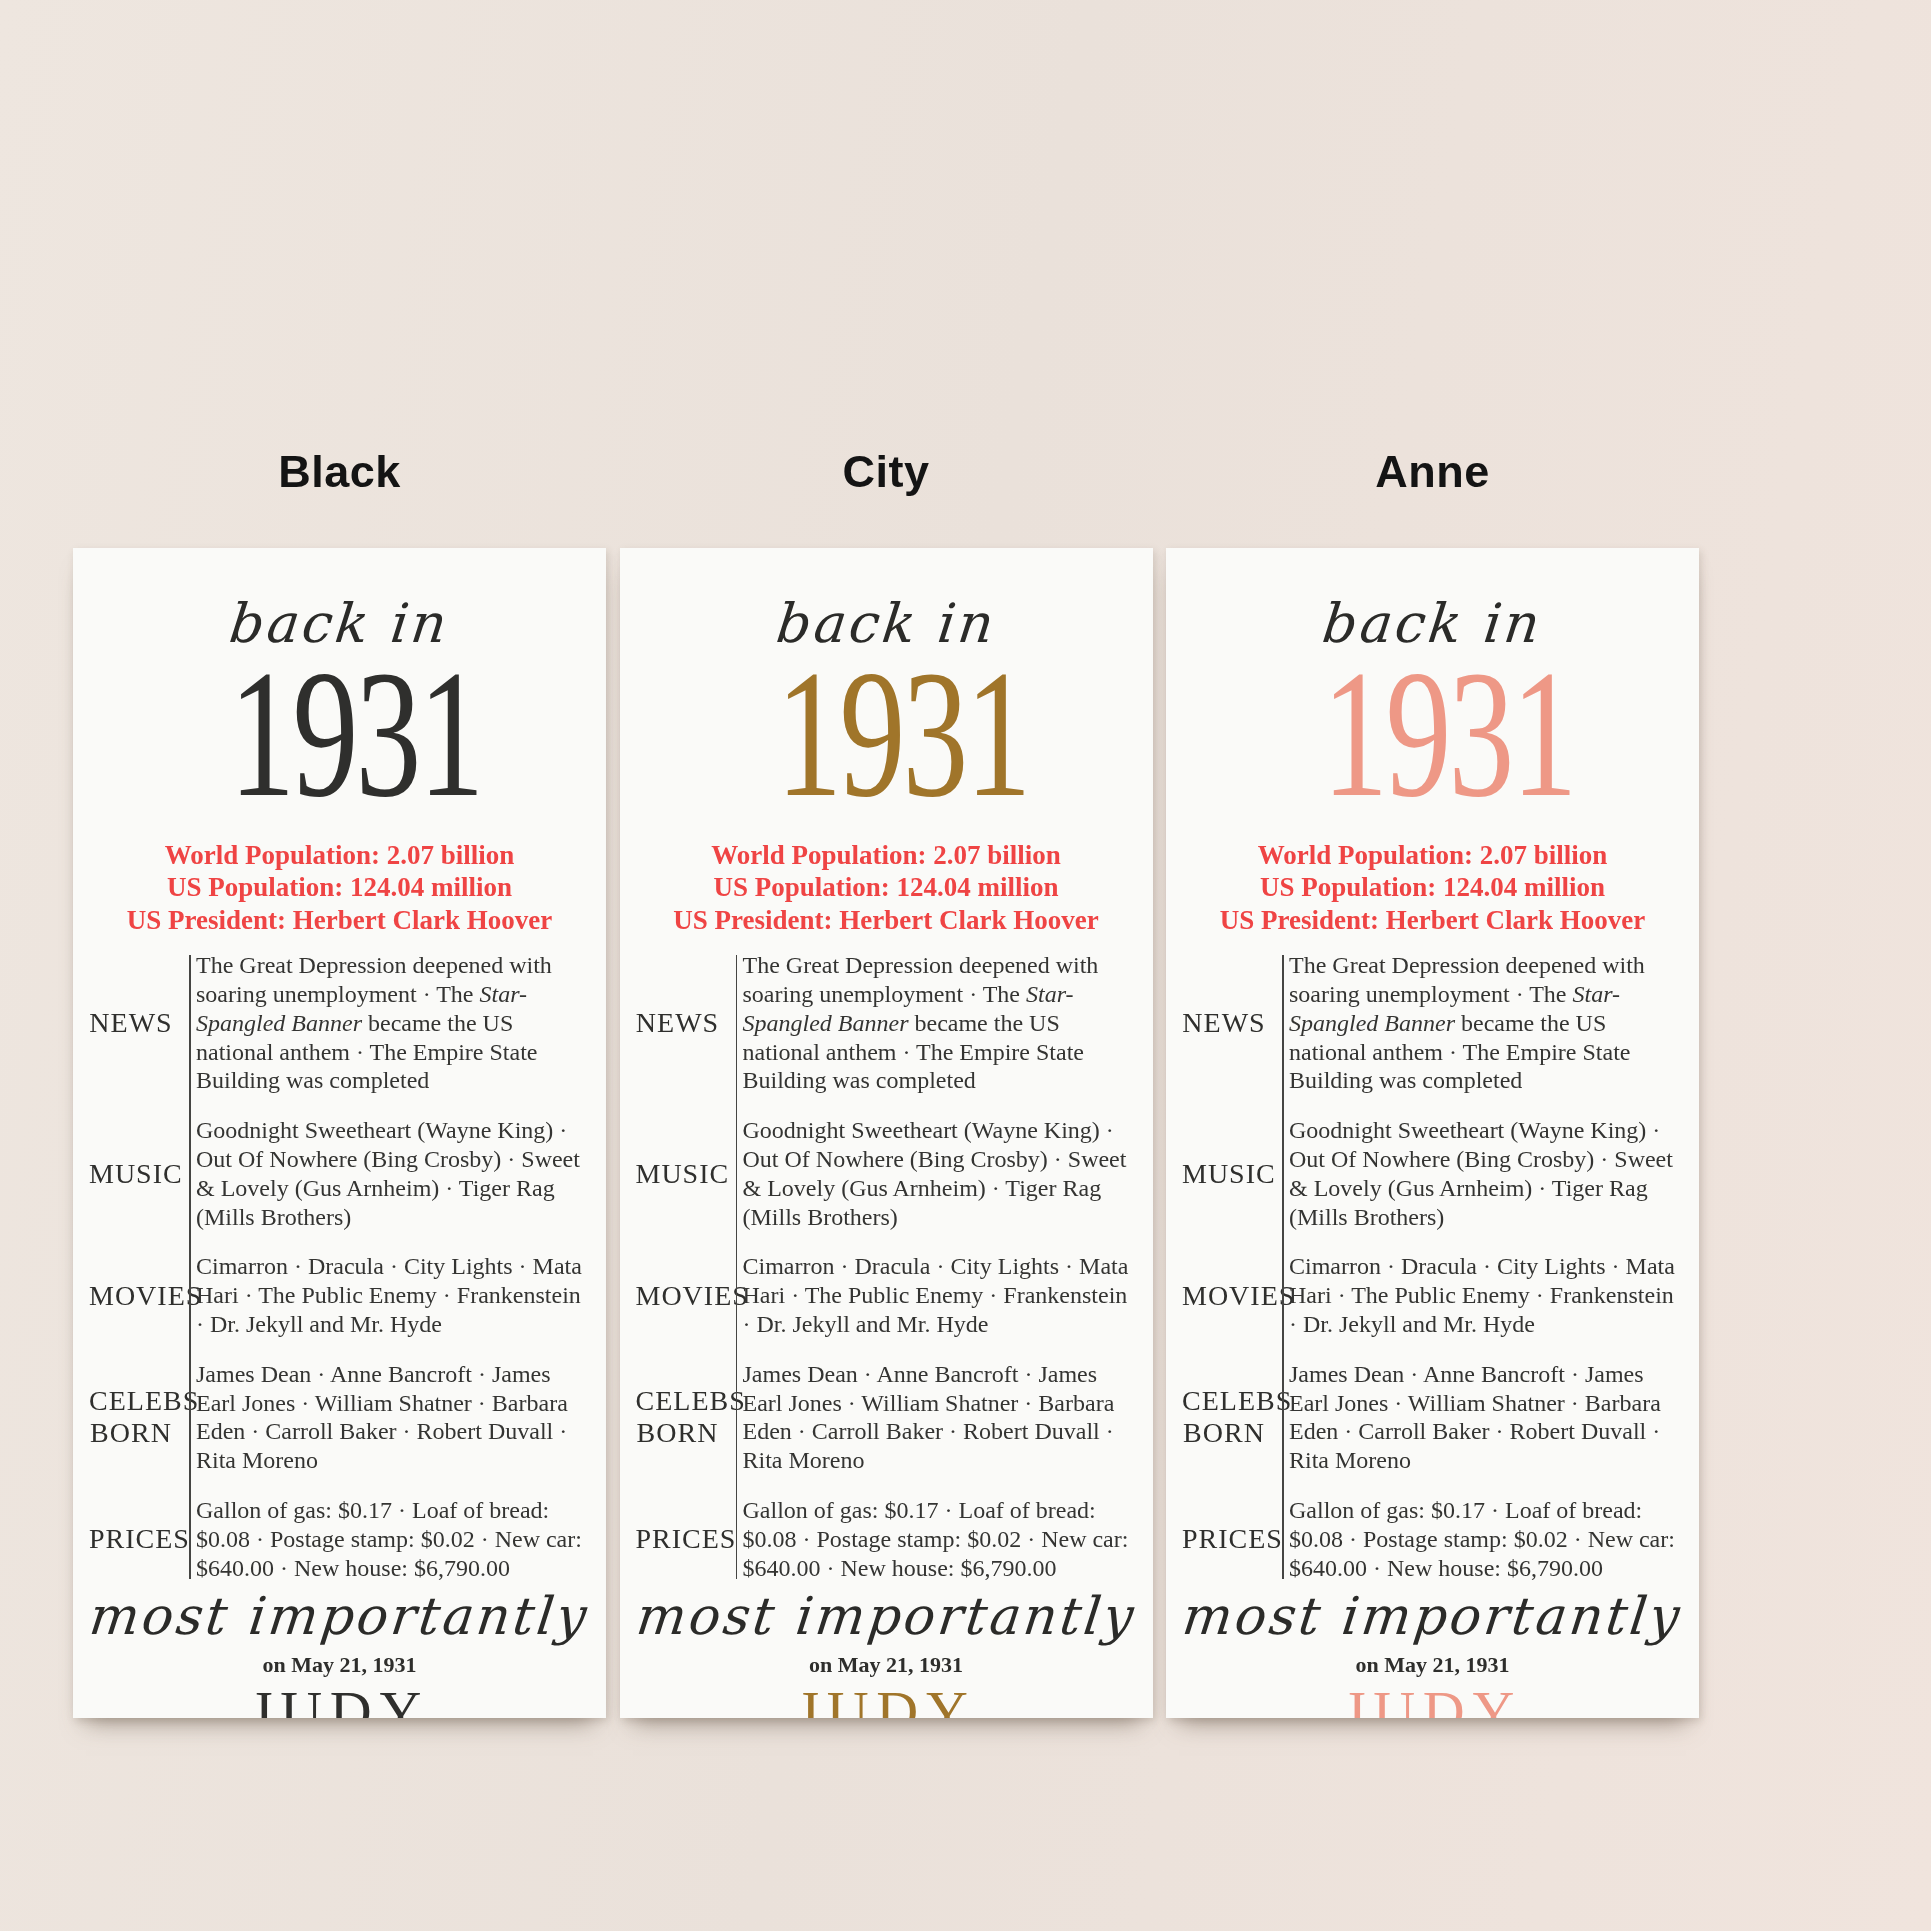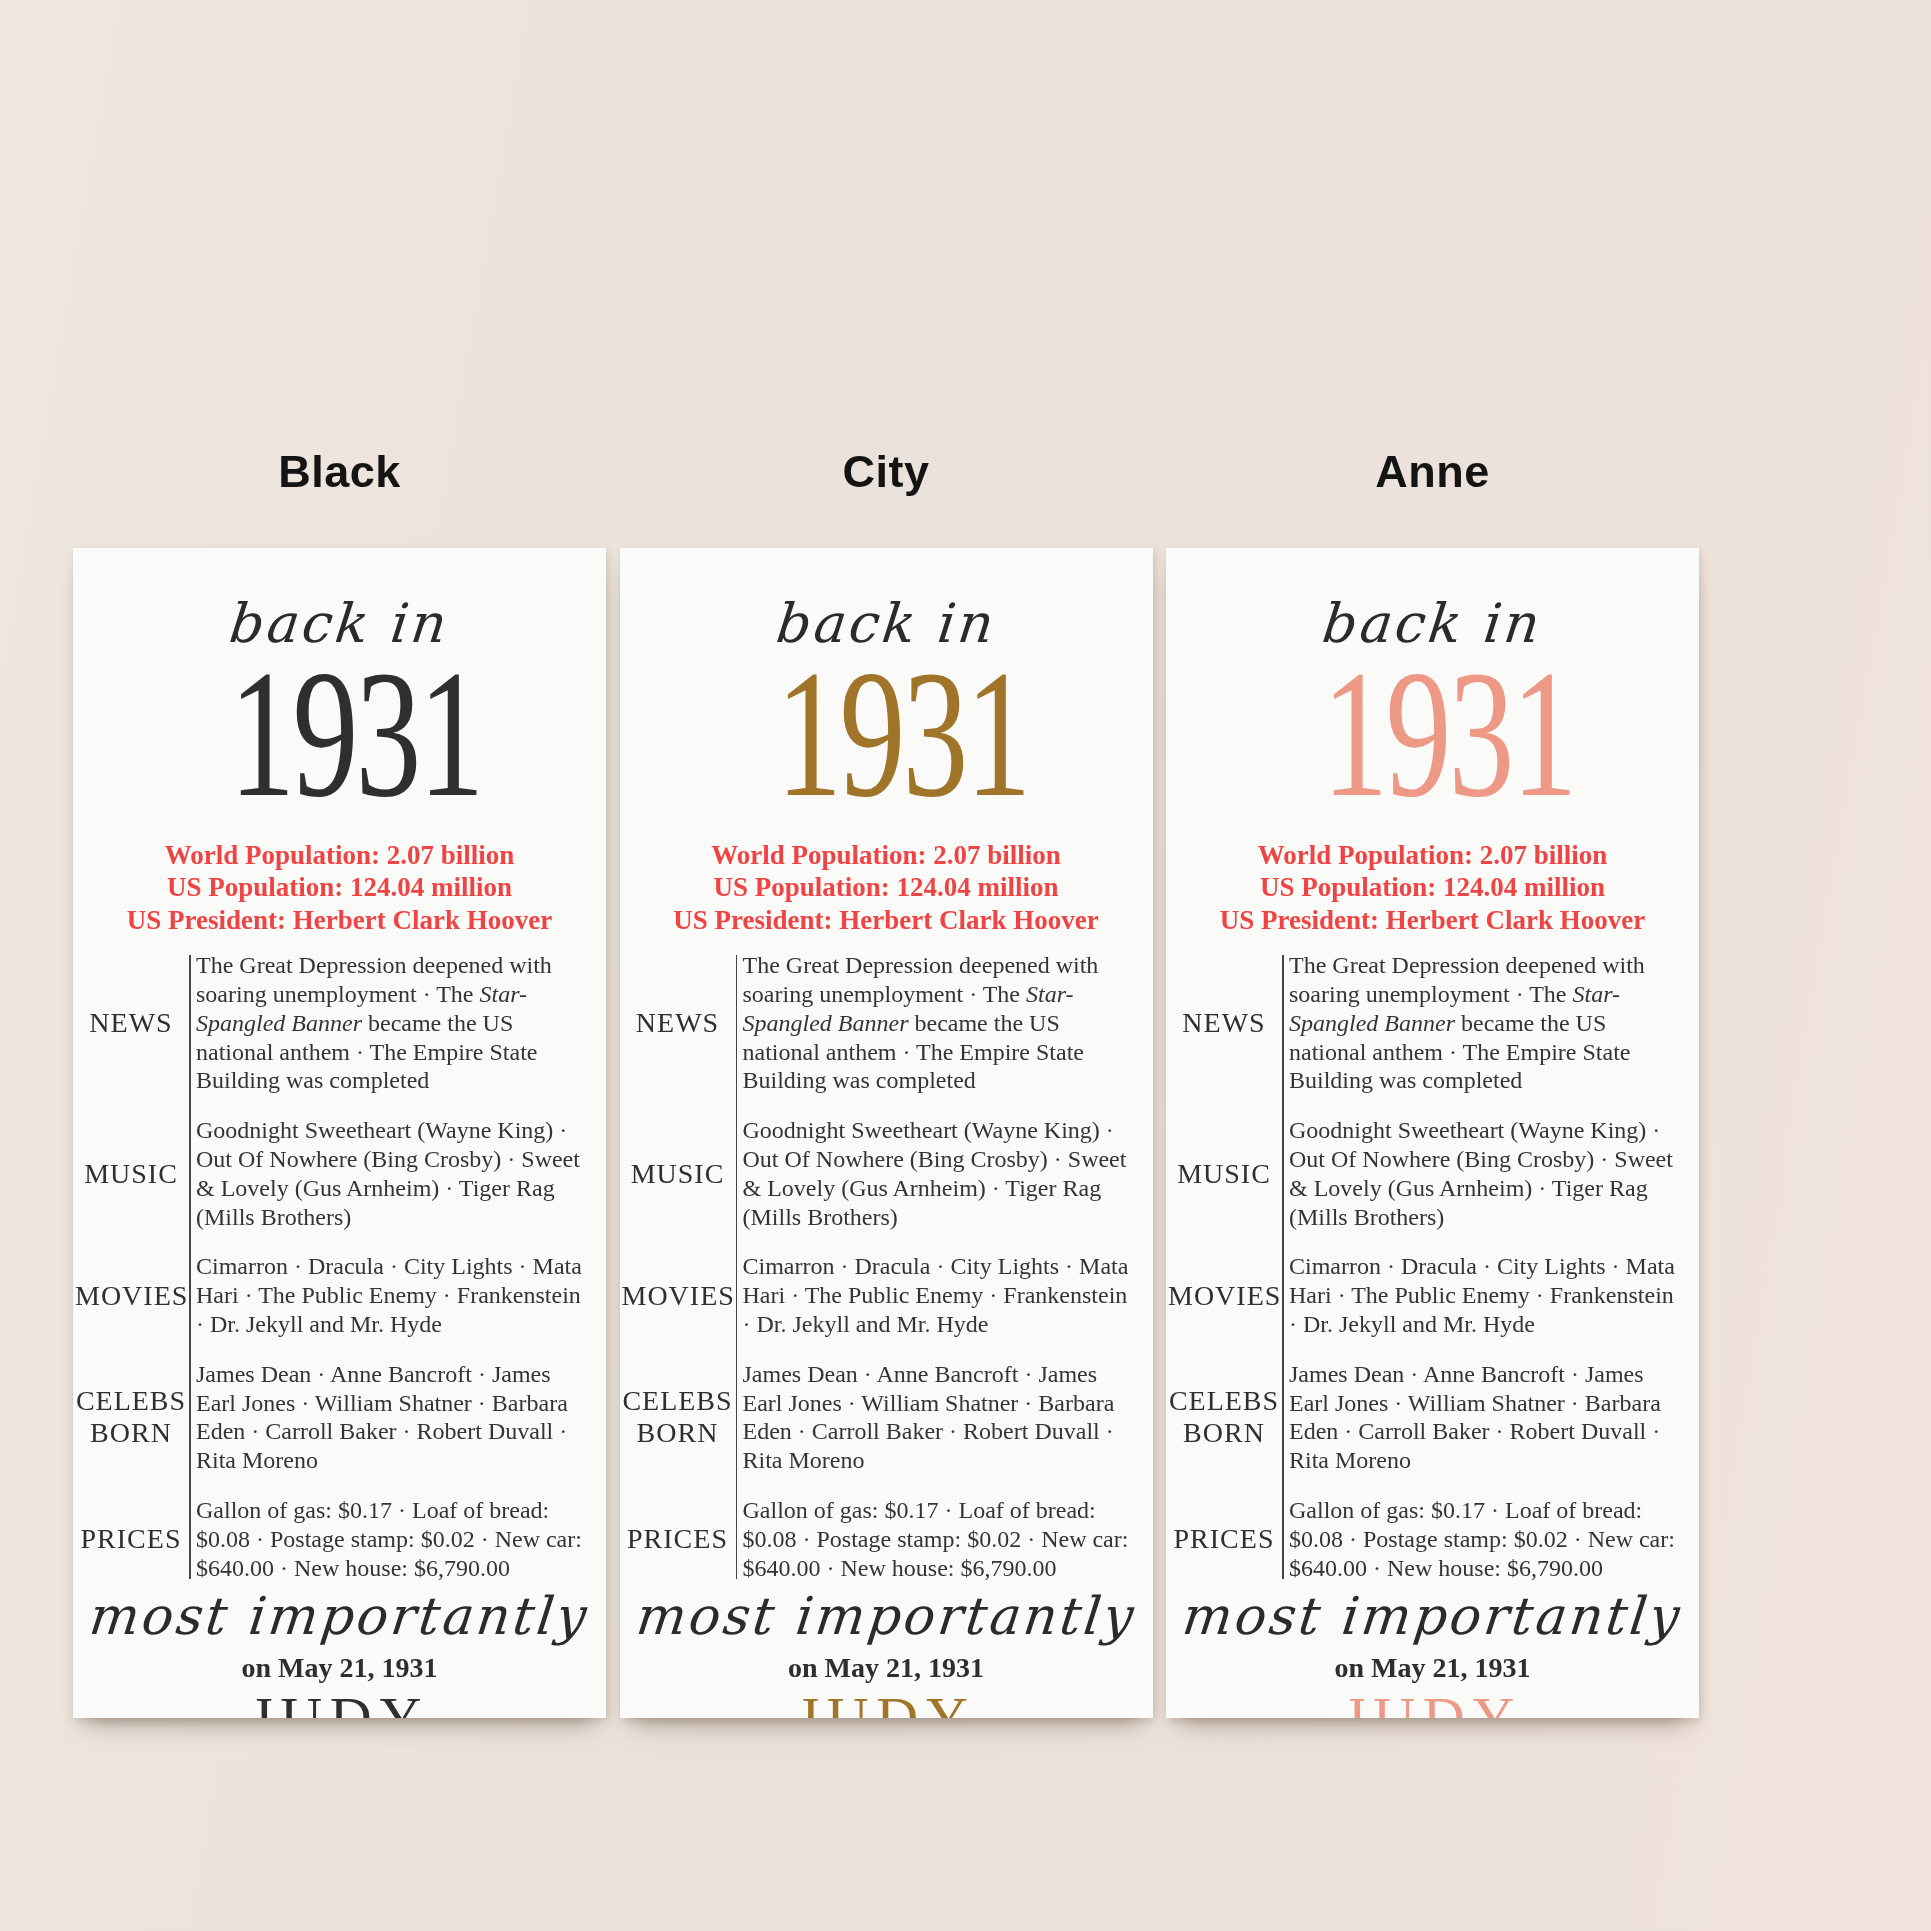--- a/index.html
+++ b/index.html
@@ -61,30 +61,30 @@
     position:relative;margin:14.5px 13.5px 0 0;
     display:flex;flex-direction:column;gap:21px;text-align:left;
   }
   .divider{
     position:absolute;left:116px;top:3.9px;bottom:3.9px;width:1.9px;background:#454543;
   }
   .row{display:grid;grid-template-columns:116px 1fr;}
   .row-label{
     align-self:center;text-align:center;
     font-size:28px;line-height:1.15;letter-spacing:1px;color:#2f2f2d;
-    padding:0 2px;
+    padding:0 16px;
   }
   .row-text{
     margin-left:7px;padding-right:5.8px;
     font-size:24px;line-height:1.2;color:#343432;
   }
   .row-text i{font-style:italic;}
 
   .most{margin-top:3.9px;font-size:52px;line-height:1.18;}
-  .date-line{margin-top:3.9px;font-size:28px;font-weight:700;color:#2e2e2c;}
+  .date-line{margin-top:3.9px;font-size:22px;font-weight:700;color:#2e2e2c;}
   .name{margin-top:5.8px;font-size:58px;line-height:1;font-weight:500;letter-spacing:7.7px;}
 </style>
 </head>
 <body>
 
 <div class="stage">
   <div class="columns" id="columns">
   <div class="column">
     <div class="variant-label">Black</div>
     <div class="card">

